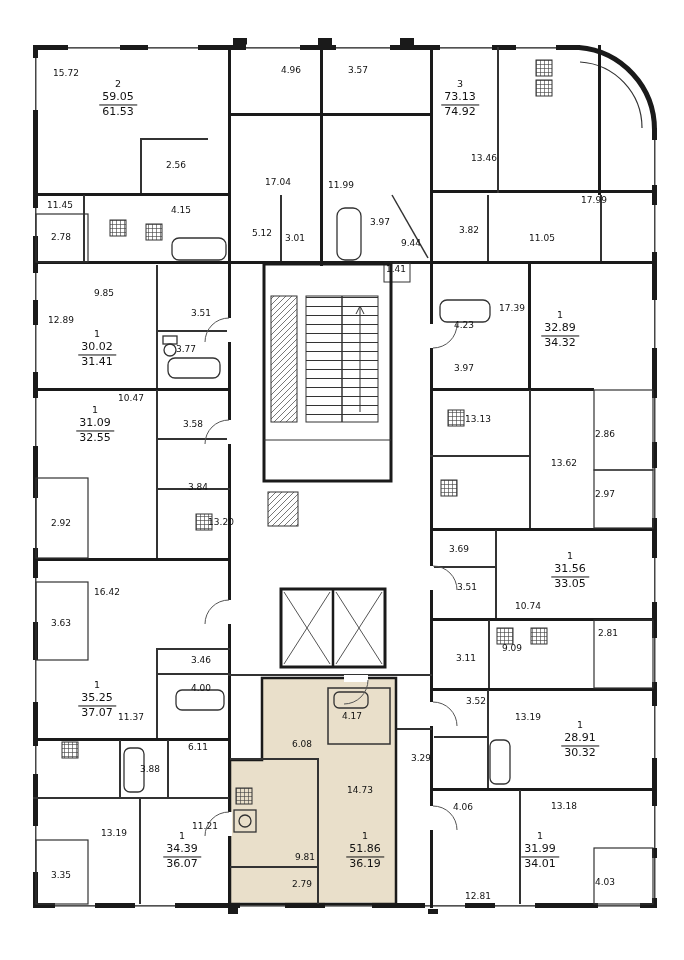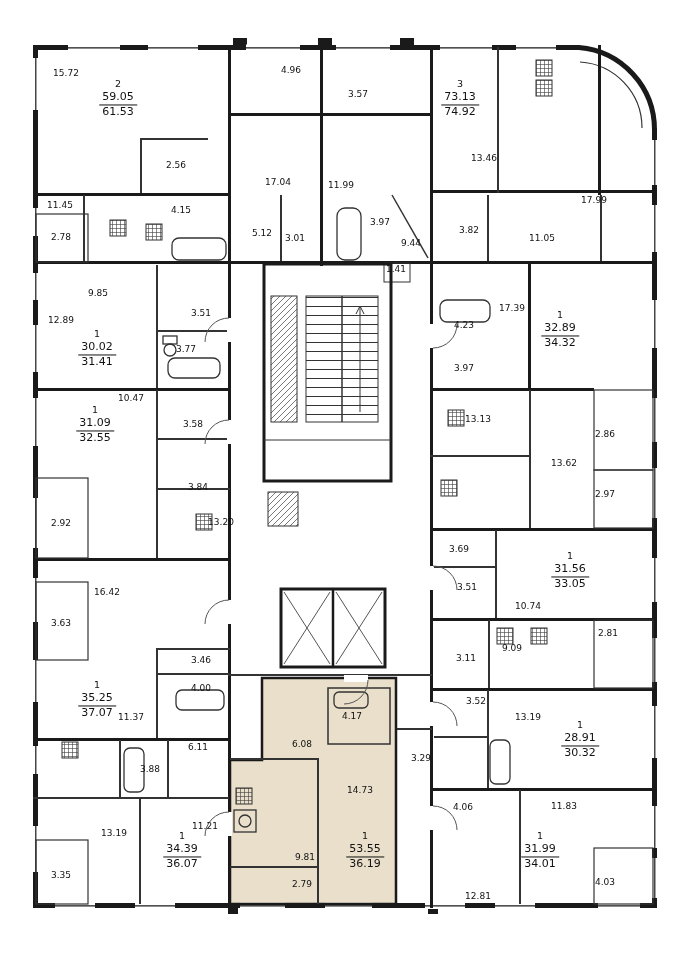--- a/index.html
+++ b/index.html
@@ -185,37 +185,37 @@
       <rect x="429" y="806" width="5" height="24" fill="#fff"></rect>
       <rect x="344" y="675" width="24" height="7" fill="#fff"></rect>
       <path d="M229,318 a24,24 0 0 0 -24,24 M229,420 a24,24 0 0 0 -24,24 M229,600 a24,24 0 0 0 -24,24 M229,812 a24,24 0 0 0 -24,24 M433,348 a24,24 0 0 0 24,-24 M433,566 a24,24 0 0 1 24,24 M433,702 a24,24 0 0 1 24,24 M433,806 a24,24 0 0 1 24,24 M368,680 a24,24 0 0 1 -24,24" fill="none" stroke="#555" stroke-width="1"></path>
     </g>
   </svg>
 
 
   <div class="layer" id="labels">
       <div class="meas" style="left: 66px; top: 73px;">15.72</div>
       <div class="meas" style="left: 291px; top: 70px;">4.96</div>
-      <div class="meas" style="left: 358px; top: 70px; margin-top: 24px;">3.57</div>
+      <div class="meas" style="left: 358px; top: 70px;">3.57</div>
       <div class="meas" style="left: 176px; top: 165px;">2.56</div>
       <div class="meas" style="left: 278px; top: 182px;">17.04</div>
       <div class="meas" style="left: 341px; top: 185px;">11.99</div>
       <div class="meas" style="left: 484px; top: 158px;">13.46</div>
       <div class="meas" style="left: 60px; top: 205px;">11.45</div>
       <div class="meas" style="left: 181px; top: 210px;">4.15</div>
       <div class="meas" style="left: 262px; top: 233px;">5.12</div>
       <div class="meas" style="left: 295px; top: 238px;">3.01</div>
       <div class="meas" style="left: 380px; top: 222px;">3.97</div>
       <div class="meas" style="left: 411px; top: 243px;">9.44</div>
       <div class="meas" style="left: 469px; top: 230px;">3.82</div>
       <div class="meas" style="left: 542px; top: 238px;">11.05</div>
       <div class="meas" style="left: 594px; top: 200px;">17.99</div>
       <div class="meas" style="left: 61px; top: 237px;">2.78</div>
       <div class="meas" style="left: 396px; top: 269px;">1.41</div>
-      <div class="meas" style="left: 98px; top: 293px;">9.85</div>
+      <div class="meas" style="left: 104px; top: 293px;">9.85</div>
       <div class="meas" style="left: 201px; top: 313px;">3.51</div>
       <div class="meas" style="left: 512px; top: 308px;">17.39</div>
       <div class="meas" style="left: 464px; top: 325px;">4.23</div>
       <div class="meas" style="left: 186px; top: 349px;">3.77</div>
       <div class="meas" style="left: 61px; top: 320px;">12.89</div>
       <div class="meas" style="left: 464px; top: 368px;">3.97</div>
       <div class="meas" style="left: 131px; top: 398px;">10.47</div>
       <div class="meas" style="left: 193px; top: 424px;">3.58</div>
       <div class="meas" style="left: 478px; top: 419px;">13.13</div>
       <div class="meas" style="left: 605px; top: 434px;">2.86</div>
@@ -239,21 +239,21 @@
       <div class="meas" style="left: 131px; top: 717px;">11.37</div>
       <div class="meas" style="left: 198px; top: 747px;">6.11</div>
       <div class="meas" style="left: 352px; top: 716px;">4.17</div>
       <div class="meas" style="left: 421px; top: 758px;">3.29</div>
       <div class="meas" style="left: 463px; top: 763px; margin-top: 44px;">4.06</div>
       <div class="meas" style="left: 150px; top: 769px;">3.88</div>
       <div class="meas" style="left: 302px; top: 744px;">6.08</div>
       <div class="meas" style="left: 114px; top: 833px;">13.19</div>
       <div class="meas" style="left: 205px; top: 826px;">11.21</div>
       <div class="meas" style="left: 360px; top: 790px;">14.73</div>
-      <div class="meas" style="left: 564px; top: 806px;">11.83</div>
+      <div class="meas" style="left: 564px; top: 806px;">13.18</div>
       <div class="meas" style="left: 61px; top: 875px;">3.35</div>
       <div class="meas" style="left: 305px; top: 857px;">9.81</div>
       <div class="meas" style="left: 302px; top: 884px;">2.79</div>
       <div class="meas" style="left: 478px; top: 896px;">12.81</div>
       <div class="meas" style="left: 605px; top: 882px;">4.03</div>
       <div class="apt" style="left: 118px; top: 100px;">
         <div class="rooms">2</div>
         <div class="area">59.05</div>
         <div class="total">61.53</div>
       </div>
@@ -292,21 +292,21 @@
         <div class="area">28.91</div>
         <div class="total">30.32</div>
       </div>
       <div class="apt" style="left: 182px; top: 852px;">
         <div class="rooms">1</div>
         <div class="area">34.39</div>
         <div class="total">36.07</div>
       </div>
       <div class="apt hl" style="left: 365px; top: 852px;">
         <div class="rooms">1</div>
-        <div class="area">53.55</div>
+        <div class="area">51.86</div>
         <div class="total">36.19</div>
       </div>
       <div class="apt" style="left: 540px; top: 852px;">
         <div class="rooms">1</div>
         <div class="area">31.99</div>
         <div class="total">34.01</div>
       </div>
     </div>
 </div>
 

